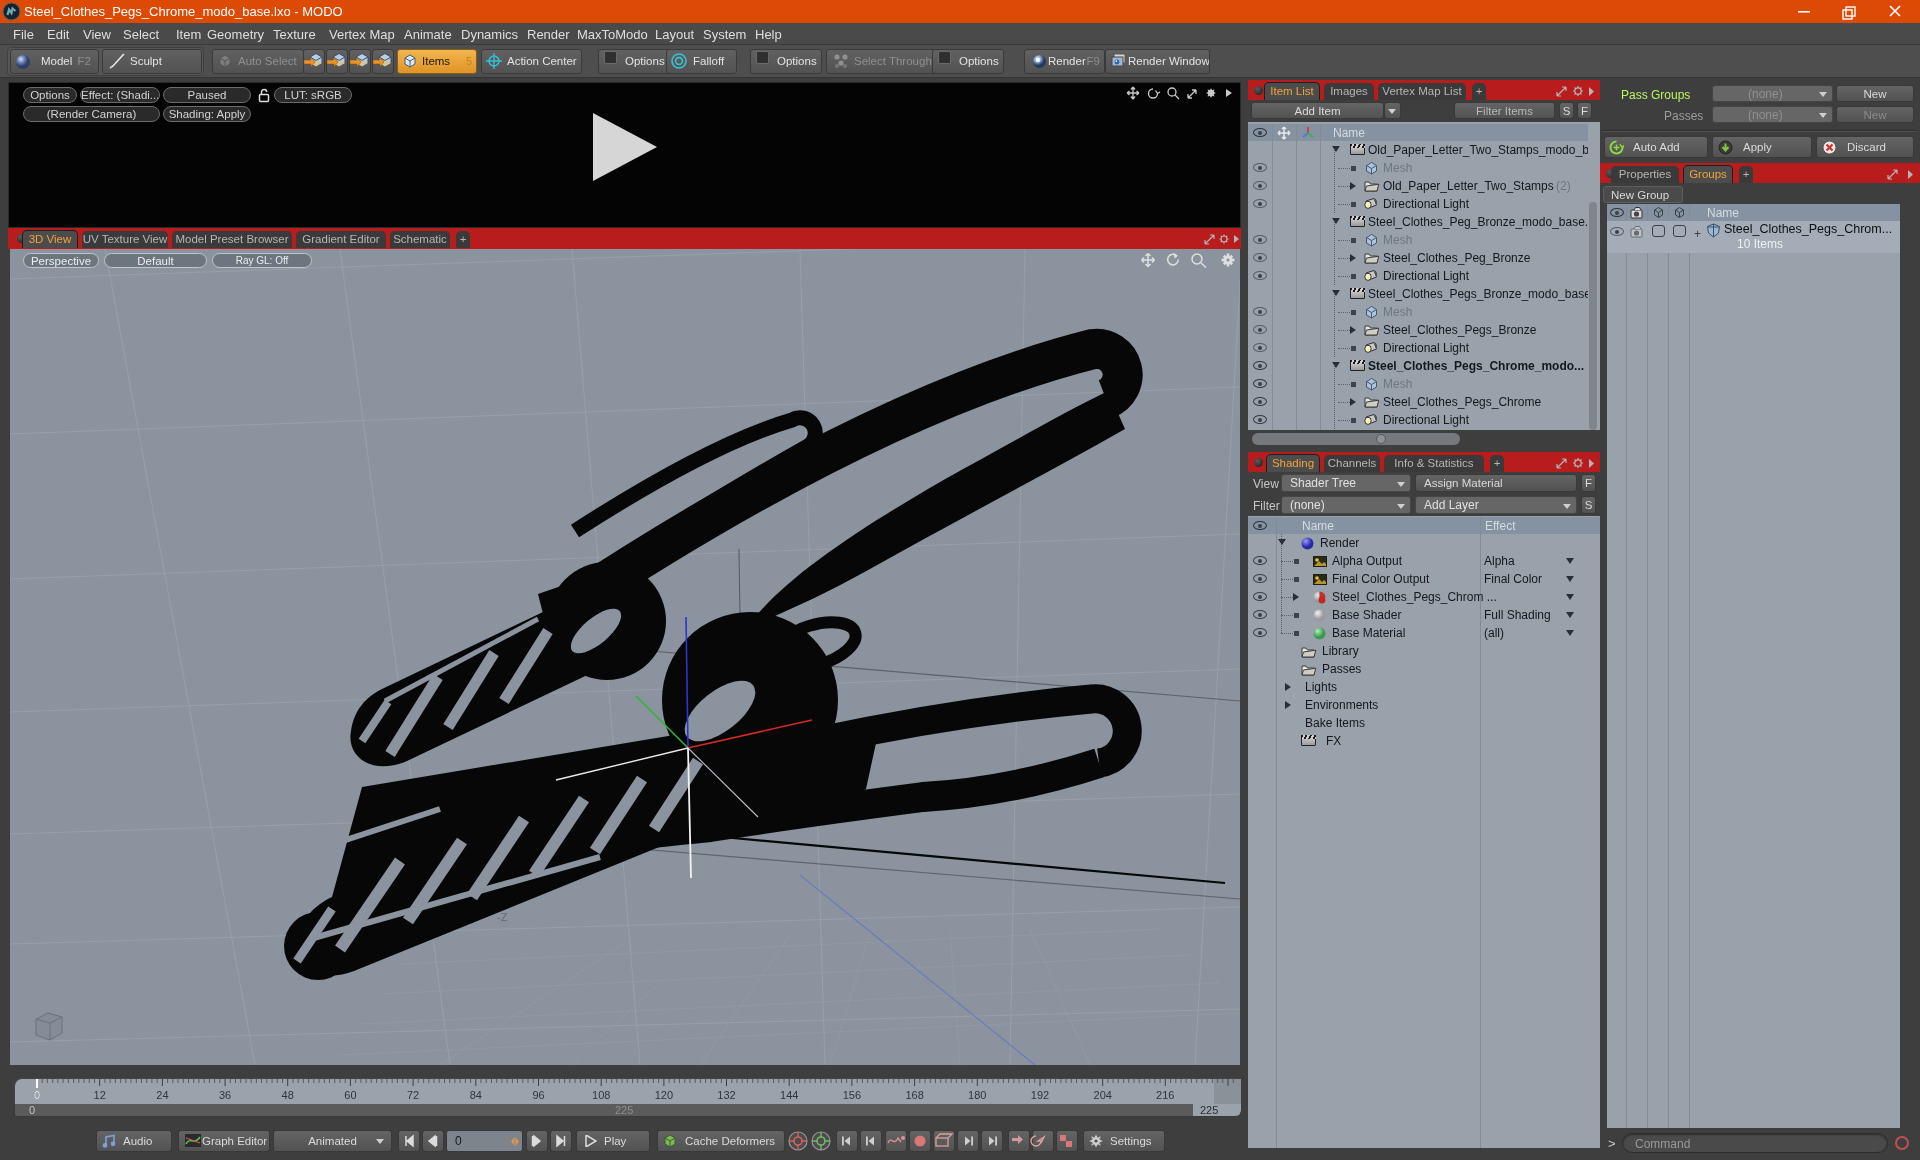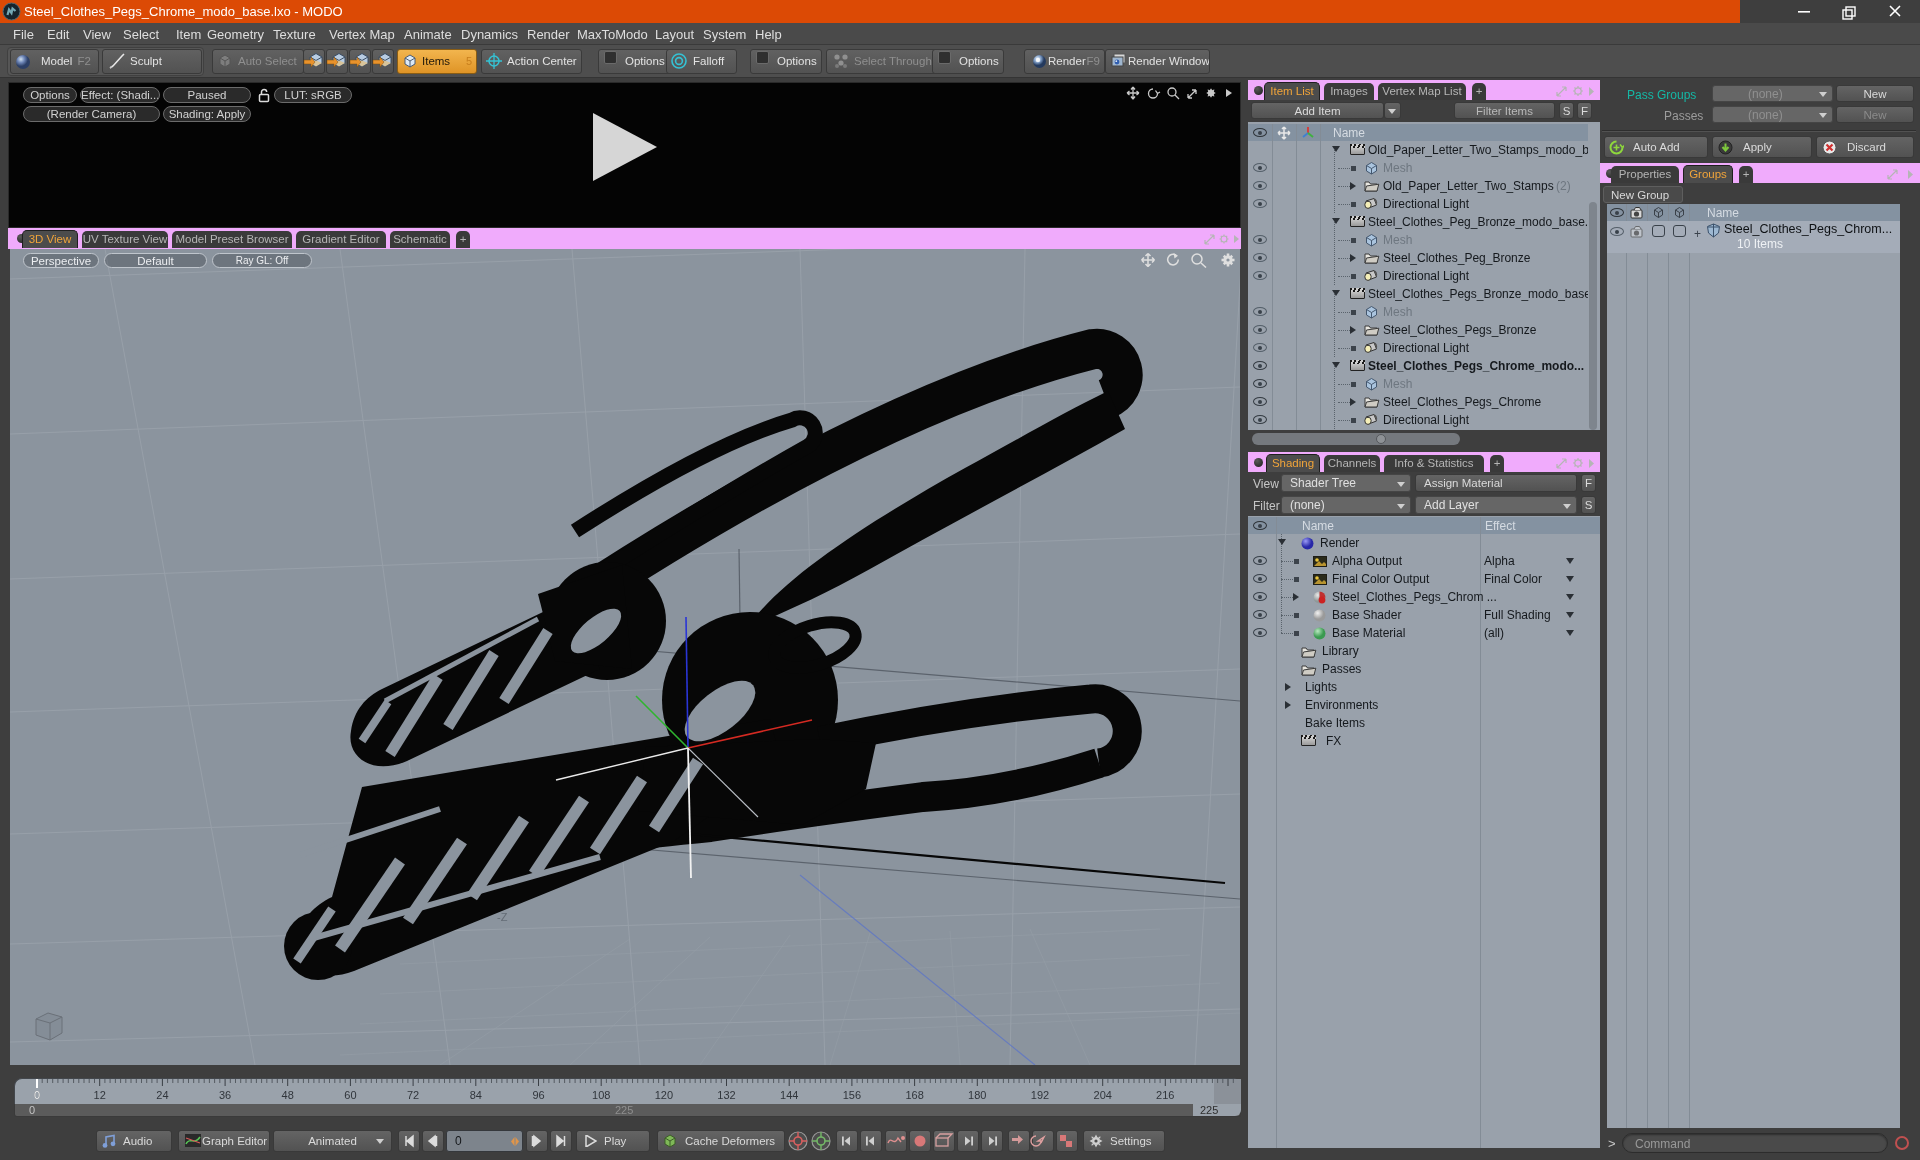--- a/index.html
+++ b/index.html
@@ -1,26 +1,26 @@
 <!DOCTYPE html>
 <html><head><meta charset="utf-8"><style>
 *{margin:0;padding:0;box-sizing:border-box;font-family:"Liberation Sans",sans-serif;}
 html,body{width:1920px;height:1160px;overflow:hidden;background:#3e3e3e;position:relative;}
 .abs{position:absolute;}
-#titlebar{left:0;top:0;width:1740px;height:23px;background:#dc4a05;color:#fff;}
+#titlebar{left:0;top:0;width:1920px;height:23px;background:#dc4a05;color:#fff;}
 #titlebar .ttl{position:absolute;left:24px;top:4px;font-size:13px;color:#fff;}
 #menubar{left:0;top:23px;width:1920px;height:22px;background:#4a4a4a;border-bottom:1px solid #3a3a3a;}
 #menubar span{position:absolute;top:4px;font-size:13px;color:#dedede;}
 #toolbar{left:0;top:45px;width:1920px;height:33px;background:#4e4e4e;border-bottom:1px solid #343434;}
 .tbtn{position:absolute;top:4px;height:25px;background:linear-gradient(#616161,#525252);border:1px solid #3a3a3a;border-radius:3px;color:#e2e2e2;font-size:11.5px;line-height:23px;text-align:center;white-space:nowrap;overflow:hidden;}
 .tbgrp{position:absolute;top:2px;height:29px;background:#565656;border:1px solid #404040;border-radius:4px;}
 .chk{position:absolute;width:13px;height:13px;background:#2f2f2f;border:1px solid #6a6a6a;border-radius:2px;top:6px;}
 .gtxt{color:#8f8f8f;}
 
-.tabstrip{position:absolute;background:#f0abfc;}
+.tabstrip{position:absolute;background:#b91c1c;}
 .tab{position:absolute;top:3px;height:17px;border-radius:5px 5px 0 0;background:#3a3a3a;color:#b5b5b5;font-size:11.5px;text-align:center;line-height:17px;white-space:nowrap;overflow:hidden;}
 .tab.sel{background:#4c4c4c;color:#f0a43a;top:2px;height:18px;border:1px solid #1f1f1f;border-bottom:none;}
 .pmenu{position:absolute;width:9px;height:9px;border-radius:50%;background:radial-gradient(circle at 35% 30%,#5a5a5a,#1c1c1c);}
 .pill{position:absolute;background:#2a2a2a;border:1px solid #6b6b6b;border-radius:9px;color:#d2d2d2;font-size:11px;text-align:center;white-space:nowrap;overflow:hidden;}
 .gbtn{position:absolute;background:linear-gradient(#646464,#525252);border:1px solid #393939;border-radius:3px;color:#dadada;font-size:11.5px;text-align:center;white-space:nowrap;overflow:hidden;}
 .drop{position:absolute;background:#666;border:1px solid #454545;border-radius:3px;color:#e0e0e0;font-size:12px;}
 .drop .arr,.da{position:absolute;right:5px;top:7px;width:0;height:0;border-left:4px solid transparent;border-right:4px solid transparent;border-top:5px solid #cfcfcf;}
 .light{background:#99a1ab;}
 .hdrrow{background:#8492a1;color:#d5dbe2;font-size:12px;}
 .row{position:absolute;left:0;width:100%;height:18px;font-size:12px;color:#15191d;white-space:nowrap;overflow:hidden;}
@@ -1033,21 +1033,21 @@
         <span style="position:absolute;left:57px;top:2px">Bake Items</span>
       </div>
 <div class="row" style="top:198px">
         <span class="clap" style="left:53px;top:3px"></span>
         <span style="position:absolute;left:78px;top:2px">FX</span>
       </div>
 </div>
 </div>
 
 <div class="abs" style="left:1600px;top:78px;width:320px;height:1082px;background:#3e3e3e;font-size:12px">
-  <span style="position:absolute;left:27px;top:10px;color:#14b8a6">Pass Groups</span>
+  <span style="position:absolute;left:21px;top:10px;color:#bef264">Pass Groups</span>
   <div class="drop" style="left:112px;top:7px;width:121px;height:17px;line-height:16px;color:#909090;padding-left:35px">(none)<span class="arr" style="top:6px"></span></div>
   <div class="gbtn" style="left:236px;top:7px;width:78px;height:17px;line-height:16px">New</div>
   <span style="position:absolute;left:64px;top:31px;color:#9c9c9c">Passes</span>
   <div class="drop" style="left:112px;top:28px;width:121px;height:17px;line-height:16px;color:#909090;padding-left:35px">(none)<span class="arr" style="top:6px"></span></div>
   <div class="gbtn" style="left:236px;top:28px;width:78px;height:17px;line-height:16px;color:#8b8b8b">New</div>
   <div style="position:absolute;left:2px;top:52px;width:314px;border-top:1px solid #2e2e2e;border-bottom:1px solid #525252"></div>
   <div class="gbtn" style="left:4px;top:58px;width:104px;height:22px;line-height:20px;text-align:left;padding-left:28px">Auto Add</div>
   <svg class="abs" style="left:9px;top:62px" width="15" height="15">
       <path d="M7.5 1.5 a6 6 0 1 0 6 6" stroke="#8ed83c" stroke-width="2" fill="none"></path>
       <path d="M13.5 7.5 L11 4.5 M13.5 7.5 L16 5" stroke="#8ed83c" stroke-width="1.6" fill="none"></path>

